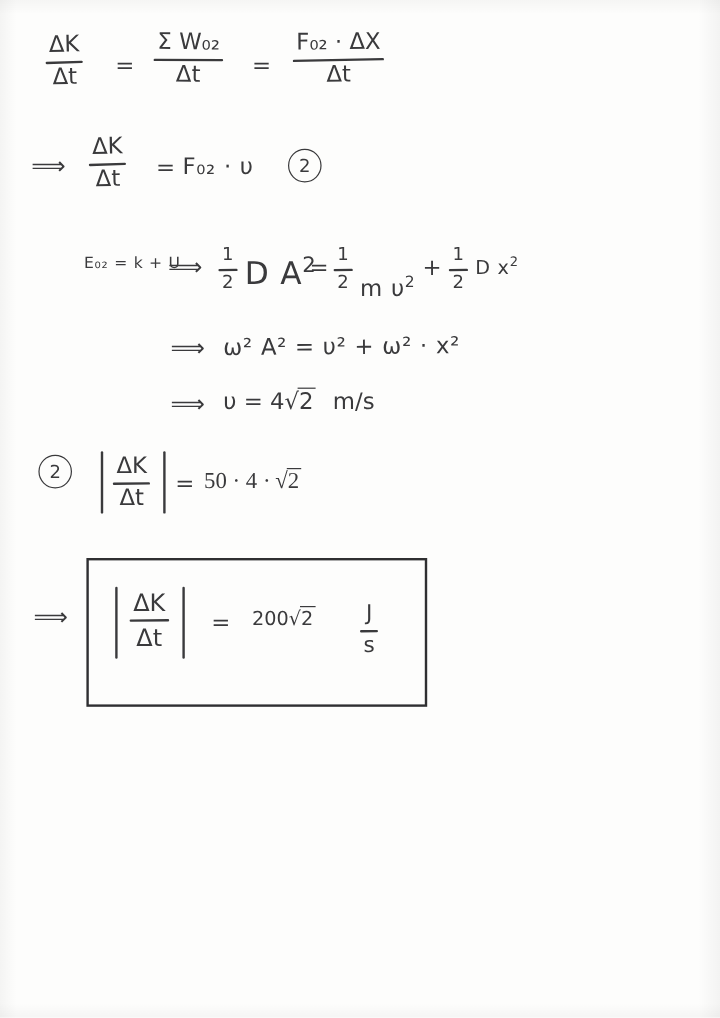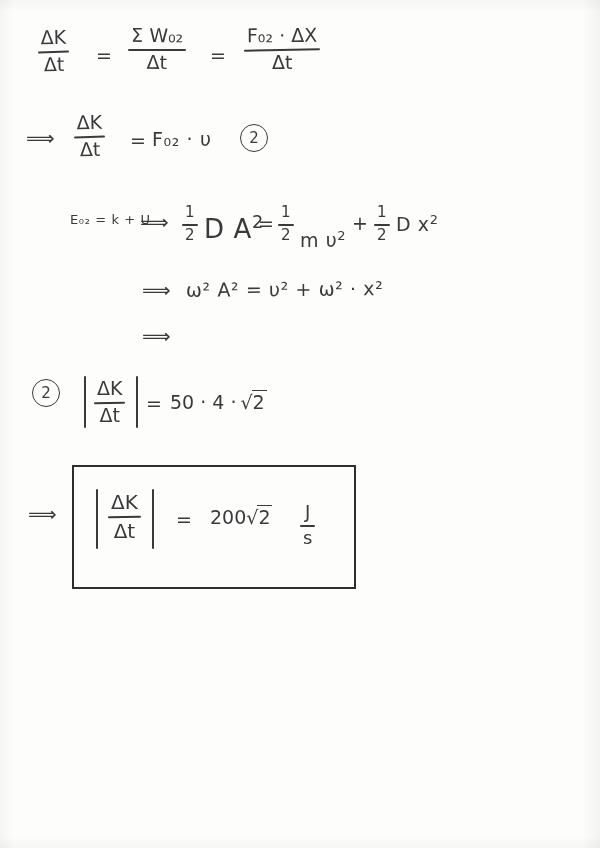--- a/index.html
+++ b/index.html
@@ -182,61 +182,65 @@
     <span>m υ</span><span class="sup">2</span>
   </div>
 
   <div class="hw" style="left:352px; top:212px; font-size:19px;">+</div>
 
   <div class="frac" style="left:374px; top:205px; font-size:15px;">
     <span class="num">1</span>
     <span class="bar"></span>
     <span class="den">2</span>
   </div>
-  <div class="hw" style="left:396px; top:212px; font-size:19px;">
+  <div class="hw" style="left:396px; top:212px; font-size:16px;">
     <span>D x</span><span class="sup">2</span>
   </div>
 
   <div class="arrow" style="left:142px; top:280px;">⟹</div>
   <div class="hw tilt-c" style="left:186px; top:278px; font-size:19px;">ω² A² = υ² + ω² · x²</div>
 
   <div class="arrow" style="left:142px; top:326px;">⟹</div>
+  <div class="sqrt-wrap" style="left:186px; top:324px; font-size:19px;">
+    <span>υ = 4</span><span>√</span><span class="ovl">2</span>
+    <span style="margin-left:8px;">m/s</span>
+  </div>
 
   <div class="circle-num" style="left:32px; top:379px;">
     <span>2</span>
   </div>
 
   <div class="vbar" style="left:84px; top:376px; height:52px;"></div>
   <div class="frac" style="left:94px; top:379px; font-size:19px;">
     <span class="num">ΔK</span>
     <span class="bar"></span>
     <span class="den">Δt</span>
   </div>
   <div class="vbar" style="left:136px; top:376px; height:52px;"></div>
 
   <div class="hw" style="left:146px; top:392px; font-size:19px;">=</div>
-  <div class="sqrt-wrap" style="left:170px; top:391px; font-size:19px;">
+  <div class="sqrt-wrap" style="left:170px; top:391px; font-size:19px;font-family:Liberation Serif, serif;">
     <span>50 · 4 ·</span><span style="margin-left:4px;">√</span><span class="ovl">2</span>
   </div>
 
   <div class="arrow" style="left:28px; top:504px;">⟹</div>
 
   <div class="boxed" style="left:72px; top:465px; width:280px; height:120px;"></div>
 
   <div class="vbar" style="left:96px; top:489px; height:60px;"></div>
   <div class="frac" style="left:108px; top:492px; font-size:20px;">
     <span class="num">ΔK</span>
     <span class="bar"></span>
     <span class="den">Δt</span>
   </div>
   <div class="vbar" style="left:152px; top:489px; height:60px;"></div>
 
   <div class="hw" style="left:176px; top:508px; font-size:19px;">=</div>
 
-  <div class="sqrt-wrap" style="left:210px; top:506px; font-size:19px;">
+  <div class="sqrt-wrap" style="left:210px; top:506px; font-size:16px;">
     <span>200</span><span>√</span><span class="ovl">2</span>
   </div>
 
   <div class="frac" style="left:300px; top:503px; font-size:18px;">
     <span class="num">J</span>
     <span class="bar"></span>
     <span class="den">s</span>
   </div>
 </div>
 

